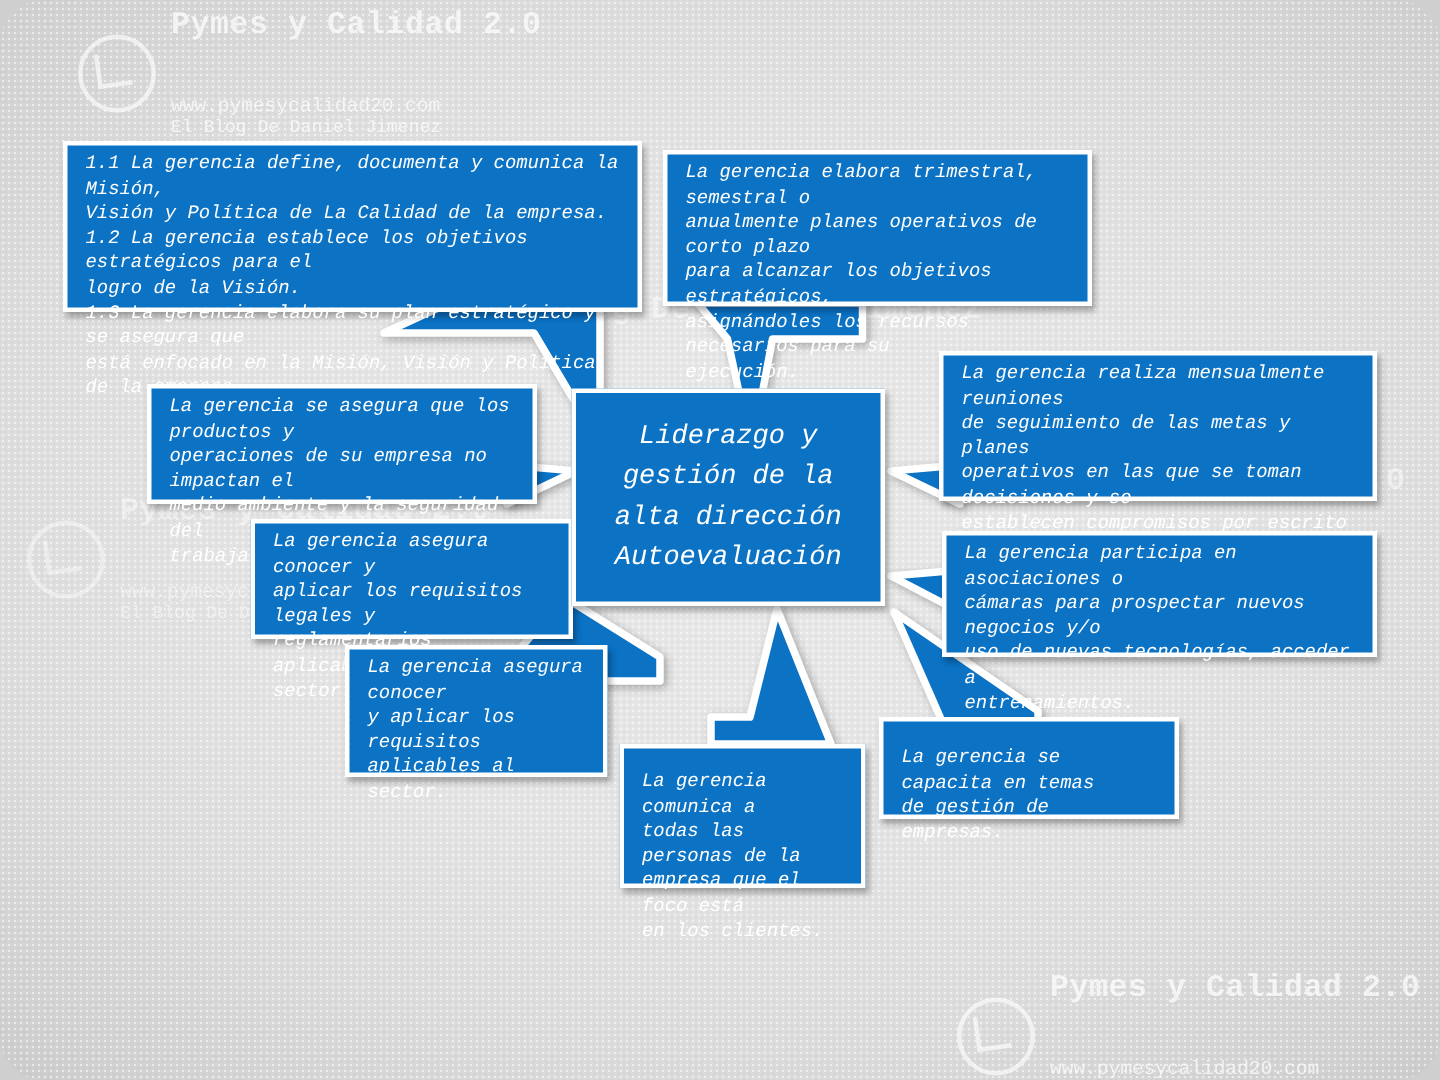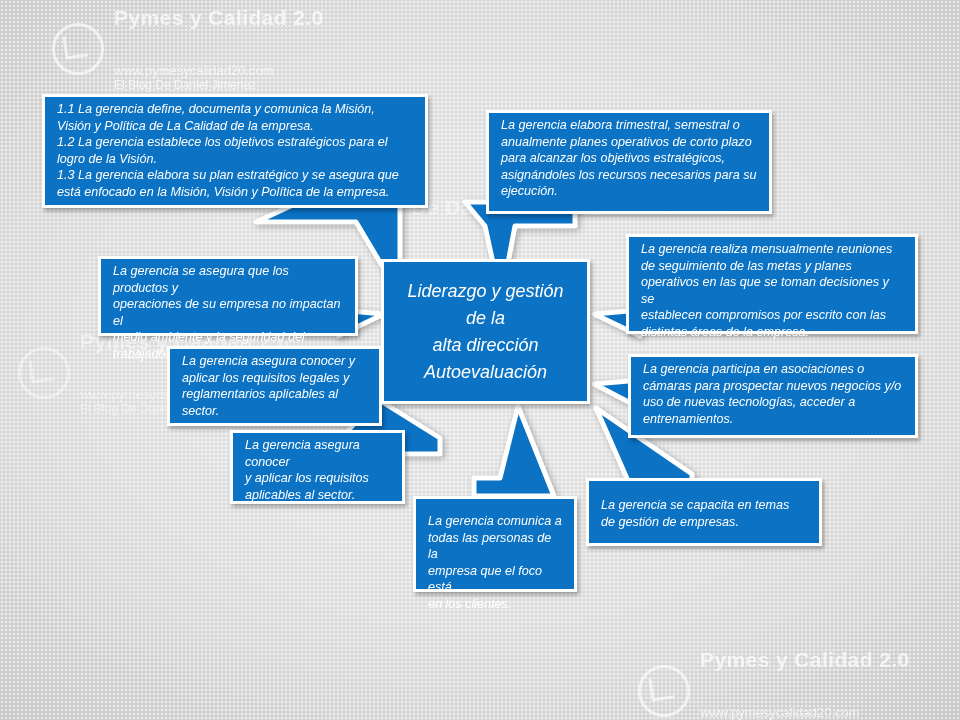--- a/index.html
+++ b/index.html
@@ -5,23 +5,24 @@
   html, body {
     margin: 0;
     padding: 0;
     background: #cfcfcf;
   }
   #stage {
     position: relative;
     width: 960px;
     height: 720px;
     overflow: hidden;
-    font-family: Liberation Sans, sans-serif;
+    font-family: Liberation Mono, monospace;
     background:
       radial-gradient(ellipse 78% 72% at 50% 48%, #e9e9e9 0%, #e4e4e4 42%, #dcdcdc 68%, #d2d2d2 88%, #c9c9c9 100%);
+    border-radius: 29px;
   }
   
   #texture {
     position: absolute;
     inset: 0;
     background-image:
       radial-gradient(rgba(255,255,255,0.55) 0.7px, transparent 0.8px),
       radial-gradient(rgba(0,0,0,0.035) 0.7px, transparent 0.8px);
     background-size: 4px 4px, 4px 4px;
     background-position: 0 0, 2px 2px;
@@ -206,21 +207,21 @@
 
   <div class="node" id="box-politica-calidad" style="left:42px; top:94px; width:386px; height:114px;">
     <p>1.1 La  gerencia define, documenta y comunica  la  Misión,</p>
     <p>Visión y Política de La Calidad de la empresa.</p>
     <p>1.2 La gerencia establece los objetivos estratégicos  para  el</p>
     <p>logro  de  la Visión.</p>
     <p>1.3 La  gerencia  elabora su plan estratégico y se asegura que</p>
     <p>está  enfocado  en  la Misión,  Visión y Política de la empresa.</p>
   </div>
 
-  <div class="node" id="box-planes-operativos" style="left:442px; top:110px; width:286px; height:104px;margin-left:44px;">
+  <div class="node" id="box-planes-operativos" style="left:442px; top:100px; width:286px; height:104px;">
     <p>La  gerencia  elabora  trimestral, semestral o</p>
     <p>anualmente planes operativos de corto plazo</p>
     <p>para alcanzar los objetivos estratégicos,</p>
     <p>asignándoles  los recursos necesarios para su</p>
     <p>ejecución.</p>
   </div>
 
   <div class="node" id="box-reuniones-seguimiento" style="left:626px; top:234px; width:292px; height:100px;">
     <p>La gerencia realiza mensualmente reuniones</p>
     <p>de seguimiento de las metas y planes</p>
@@ -243,34 +244,34 @@
     <p>trabajador.</p>
   </div>
 
   <div class="node" id="box-requisitos-legales-a" style="left:131px; top:346px; width:215px; height:80px;margin-left:36px;">
     <p>La gerencia asegura conocer y</p>
     <p>aplicar los requisitos legales y</p>
     <p>reglamentarios aplicables  al</p>
     <p>sector.</p>
   </div>
 
-  <div class="node" id="box-requisitos-legales-b" style="left:230px; top:430px; width:175px; height:74px;">
+  <div class="node" id="box-requisitos-legales-b" style="left:230px; top:430px; width:175px; height:88px;">
     <p>La gerencia asegura conocer</p>
     <p>y aplicar los requisitos</p>
     <p>aplicables al sector.</p>
   </div>
 
   <div class="node" id="box-foco-clientes" style="left:413px; top:496px; width:164px; height:96px; padding-top:14px;">
     <p>La gerencia comunica a</p>
     <p>todas  las personas de la</p>
     <p>empresa que el foco está</p>
     <p>en los clientes.</p>
   </div>
 
-  <div class="node" id="box-capacitacion" style="left:586px; top:478px; width:236px; height:68px; padding-top:16px;">
+  <div class="node" id="box-capacitacion" style="left:586px; top:478px; width:200px; height:68px; padding-top:16px;">
     <p>La gerencia se capacita en  temas</p>
     <p>de gestión de empresas.</p>
   </div>
 
   <div class="node" id="center-node" style="left:381px; top:259px; width:209px; height:145px;">
     <div>
       <div>Liderazgo y gestión de la</div>
       <div>alta dirección</div>
       <div>Autoevaluación</div>
     </div>

